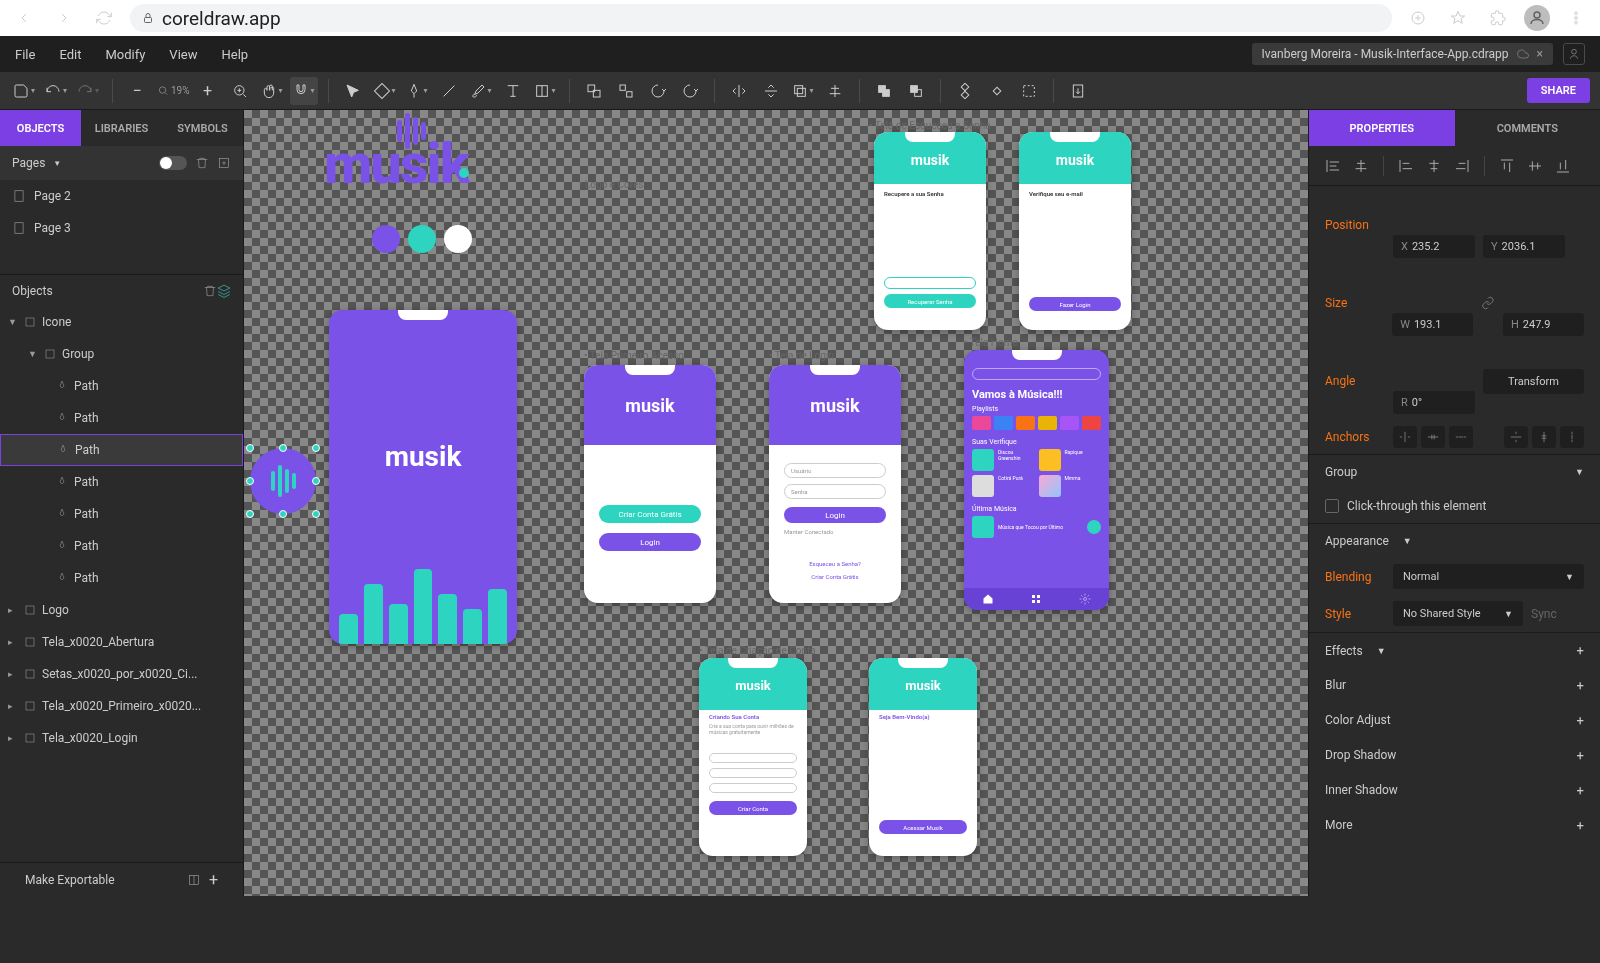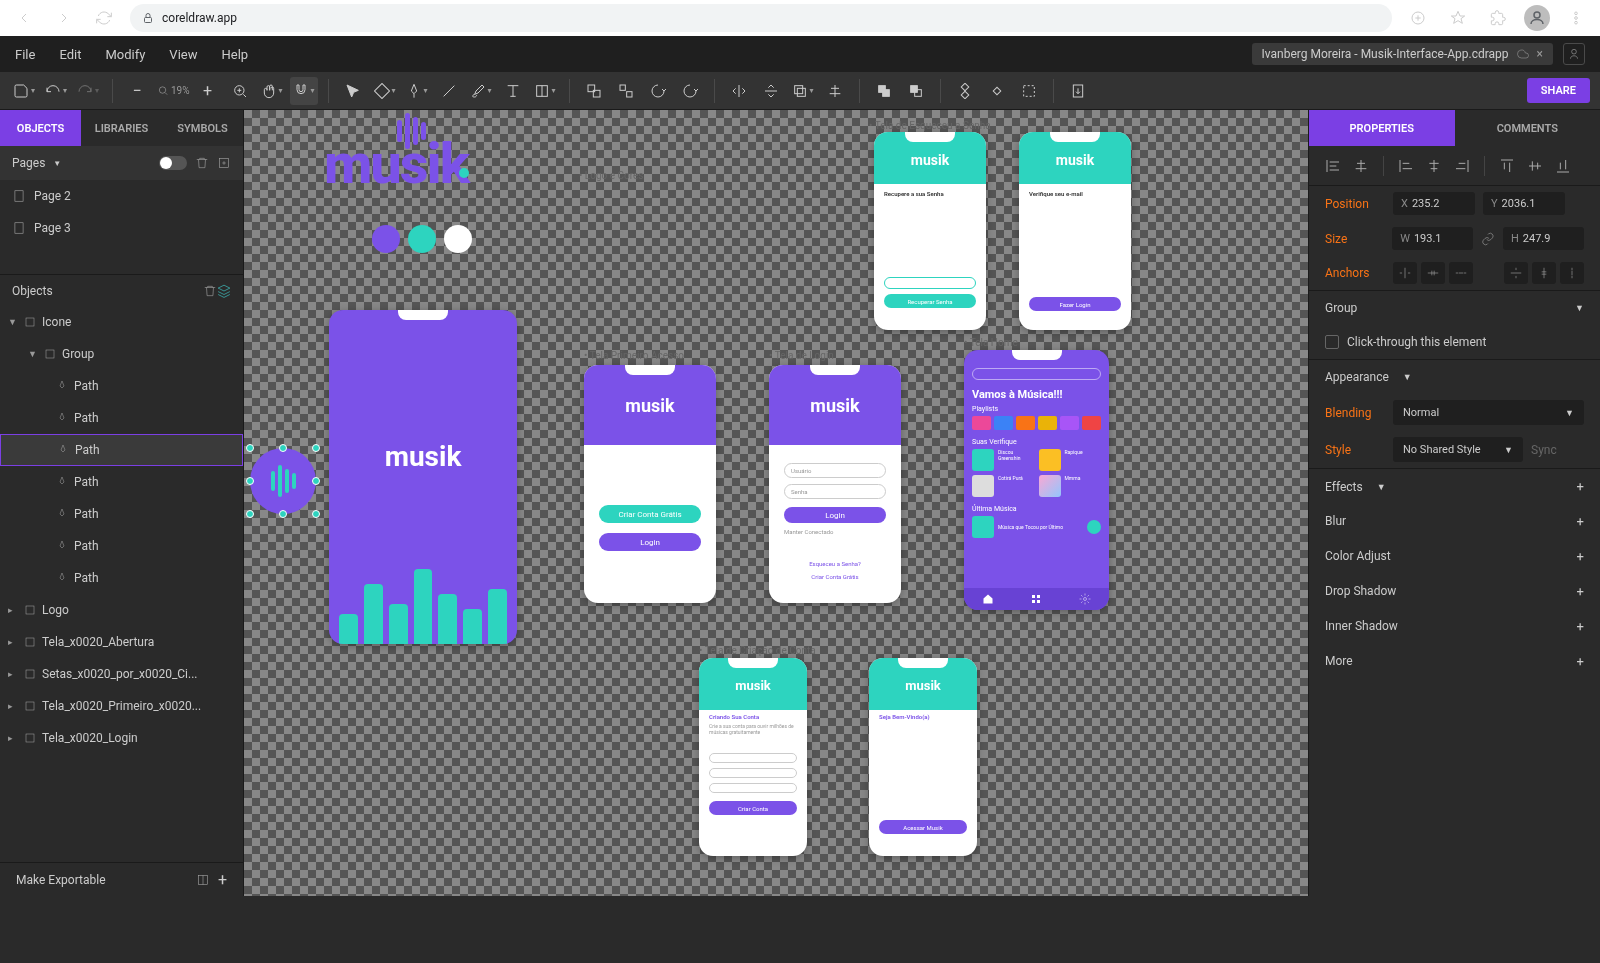--- a/index.html
+++ b/index.html
@@ -1,19 +1,19 @@
 <!DOCTYPE html>
 <html><head>
 <meta charset="utf-8">
 <style>
 *{box-sizing:border-box;margin:0;padding:0;font-family:-apple-system,BlinkMacSystemFont,"Segoe UI",Roboto,sans-serif;}
 body{background:#2a2a2a;color:#ccc;overflow:hidden;width:1600px;height:963px;}
 .browser-chrome{height:36px;background:#fff;display:flex;align-items:center;padding:0 10px;gap:12px;}
 .browser-chrome svg{width:18px;height:18px;stroke:#5f6368;fill:none;stroke-width:2;}
-.url-bar{flex:1;height:28px;background:#f1f3f4;border-radius:14px;display:flex;align-items:center;padding:0 12px;gap:8px;color:#202124;font-size:12px;}
+.url-bar{flex:1;height:28px;background:#f1f3f4;border-radius:14px;display:flex;align-items:center;padding:0 12px;gap:8px;color:#202124;font-size:19px;}
 .url-bar .lock{width:12px;height:12px;}
 .browser-right{display:flex;gap:12px;align-items:center;}
 .browser-right svg{width:18px;height:18px;}
 .avatar-circle{width:26px;height:26px;border-radius:50%;background:#bdbdbd;display:flex;align-items:center;justify-content:center;}
 
 .app-menubar{height:36px;background:#1f1f1f;display:flex;align-items:center;justify-content:space-between;padding:0 15px;font-size:13px;}
 .menu-items{display:flex;gap:24px;}
 .menu-items span{cursor:pointer;}
 .doc-title-area{display:flex;align-items:center;gap:10px;}
 .doc-title{background:#3a3a3a;padding:4px 10px;border-radius:3px;font-size:12px;display:flex;align-items:center;gap:8px;}
@@ -44,21 +44,21 @@
 .objects-section{flex:1;display:flex;flex-direction:column;overflow:hidden;}
 .objects-header{height:32px;display:flex;align-items:center;padding:0 12px;font-size:12px;background:#2a2a2a;border-top:1px solid #1a1a1a;}
 .objects-header .sp{flex:1;}
 .objects-list{flex:1;overflow-y:auto;}
 .obj-item{height:32px;display:flex;align-items:center;padding:0 8px;font-size:12px;gap:6px;cursor:pointer;}
 .obj-item.selected{background:#3a3a3a;border:1px solid #7b3fe4;}
 .obj-item .indent1{width:14px;}
 .obj-item .indent3{width:42px;}
 .obj-item svg{width:12px;height:12px;stroke:#aaa;fill:none;flex-shrink:0;}
 .obj-item .chev{width:10px;font-size:9px;color:#999;}
-.make-export{height:34px;display:flex;align-items:center;padding:0 16px;font-size:12px;border-top:1px solid #1a1a1a;}
+.make-export{height:34px;display:flex;align-items:center;padding:0 25px;font-size:12px;border-top:1px solid #1a1a1a;}
 .make-export .sp{flex:1;}
 
 .canvas{flex:1;position:relative;overflow:hidden;background-image:linear-gradient(45deg,#555 25%,transparent 25%),linear-gradient(-45deg,#555 25%,transparent 25%),linear-gradient(45deg,transparent 75%,#555 75%),linear-gradient(-45deg,transparent 75%,#555 75%);background-size:16px 16px;background-position:0 0,0 8px,8px -8px,-8px 0;background-color:#888;}
 .canvas-label{position:absolute;font-size:10px;color:#666;}
 .artboard{position:absolute;background:#fff;border-radius:14px;box-shadow:0 2px 8px rgba(0,0,0,0.3);overflow:hidden;}
 .artboard.purple{background:#7b52e8;}
 .artboard.teal-top::before{content:"";position:absolute;top:0;left:0;right:0;height:52px;background:#2dd4bf;}
 .notch{position:absolute;top:0;left:50%;transform:translateX(-50%);width:50px;height:10px;background:#fff;border-radius:0 0 8px 8px;z-index:5;}
 .musik-logo{color:#fff;font-weight:700;text-align:center;}
 .mini-btn{border-radius:14px;font-size:8px;display:flex;align-items:center;justify-content:center;color:#fff;}
@@ -71,21 +71,21 @@
 .right-panel{width:292px;background:#2a2a2a;display:flex;flex-direction:column;border-left:1px solid #1a1a1a;}
 .rp-tabs{display:flex;height:36px;}
 .rp-tab{flex:1;display:flex;align-items:center;justify-content:center;font-size:11px;font-weight:600;cursor:pointer;color:#aaa;}
 .rp-tab.active{background:#7b3fe4;color:#fff;}
 .rp-align{height:40px;display:flex;align-items:center;padding:0 12px;gap:4px;border-bottom:1px solid #1a1a1a;}
 .rp-align .asep{width:1px;height:20px;background:#444;margin:0 6px;}
 .align-btn{width:24px;height:24px;display:flex;align-items:center;justify-content:center;cursor:pointer;}
 .align-btn svg{width:16px;height:16px;stroke:#aaa;fill:none;stroke-width:1.5;}
 .rp-row{display:flex;align-items:center;padding:6px 16px;font-size:12px;gap:8px;}
 .rp-label{width:60px;color:#f97316;}
-.rp-input{background:#1f1f1f;border:none;color:#ccc;padding:5px 8px;width:82px;border-radius:3px;font-size:11px;}
+.rp-input{background:#1f1f1f;border:none;color:#ccc;padding:5px 8px;width:82px;border-radius:3px;font-size:11px;margin-top:43px;}
 .rp-input .prefix{color:#888;margin-right:4px;}
 .rp-btn{background:#1f1f1f;padding:6px 12px;border-radius:3px;font-size:11px;flex:1;text-align:center;cursor:pointer;}
 .rp-section{padding:10px 16px;font-size:12px;display:flex;align-items:center;gap:8px;border-top:1px solid #1a1a1a;}
 .rp-section .sp{flex:1;}
 .rp-select{background:#1f1f1f;padding:6px 10px;border-radius:3px;font-size:11px;flex:1;display:flex;justify-content:space-between;align-items:center;cursor:pointer;}
 .rp-checkbox{display:flex;align-items:center;gap:8px;padding:10px 16px;font-size:12px;}
 .rp-checkbox .cb{width:14px;height:14px;border:1px solid #666;border-radius:2px;}
 .rp-slider{flex:1;height:3px;background:#444;position:relative;border-radius:2px;}
 .rp-slider::after{content:"";position:absolute;right:0;top:-4px;width:10px;height:10px;border:1px solid #7b3fe4;border-radius:50%;background:#2a2a2a;}
 .rp-slider::before{content:"";position:absolute;left:0;right:0;top:0;height:3px;background:#7b3fe4;border-radius:2px;}
@@ -508,21 +508,21 @@
     <div class="big-logo">
       <div style="display:flex;justify-content:center;gap:3px;margin-bottom:-18px;margin-left:30px;">
         <div style="width:5px;height:22px;background:#7b52e8;border-radius:3px;"></div>
         <div style="width:5px;height:36px;background:#7b52e8;border-radius:3px;margin-top:-7px;"></div>
         <div style="width:5px;height:28px;background:#7b52e8;border-radius:3px;margin-top:-3px;"></div>
         <div style="width:5px;height:18px;background:#7b52e8;border-radius:3px;margin-top:2px;"></div>
       </div>
       <span>musik</span>
       <span style="position:absolute;width:10px;height:10px;background:#2dd4bf;border-radius:50%;left:135px;top:48px;"></span>
     </div>
-    <div class="canvas-label" style="left:335px;top:60px;">• Logo e Cores</div>
+    <div class="canvas-label" style="left:335px;top:69px;">• Logo e Cores</div>
     <div class="color-swatch" style="left:128px;top:115px;background:#7b52e8;"></div>
     <div class="color-swatch" style="left:164px;top:115px;background:#2dd4bf;"></div>
     <div class="color-swatch" style="left:200px;top:115px;background:#fff;"></div>
 
     <div class="artboard purple" style="left:85px;top:200px;width:188px;height:334px;">
       <div class="notch"></div>
       <div class="musik-logo" style="margin-top:130px;font-size:28px;">musik</div>
       <div style="position:absolute;bottom:0;left:0;right:0;height:100px;display:flex;align-items:flex-end;gap:6px;padding:0 10px;">
         <div style="flex:1;height:30px;background:#2dd4bf;border-radius:4px 4px 0 0;"></div>
         <div style="flex:1;height:60px;background:#2dd4bf;border-radius:4px 4px 0 0;"></div>
@@ -745,20 +745,25 @@
     </div>
     <div class="rp-row">
       <span class="rp-label">Size</span>
       <div class="rp-input"><span class="prefix">W</span><span>193.1</span></div>
       <svg width="14" height="14" viewBox="0 0 24 24" stroke="#aaa" fill="none">
           <path d="M10 13a5 5 0 007 0l3-3a5 5 0 00-7-7l-1 1M14 11a5 5 0 00-7 0l-3 3a5 5 0 007 7l1-1"></path>
         </svg>
       <div class="rp-input"><span class="prefix">H</span><span>247.9</span></div>
     </div>
     <div class="rp-row">
+      <span class="rp-label">Angle</span>
+      <div class="rp-input"><span class="prefix">R</span><span>0°</span></div>
+      <div class="rp-btn">Transform</div>
+    </div>
+    <div class="rp-row">
       <span class="rp-label">Anchors</span>
       <div class="anchor-btns">
         <div class="anchor-btn">
             <svg viewBox="0 0 24 24">
               <path d="M3 12h4M17 12h4M12 3v18"></path>
             </svg>
           </div>
         <div class="anchor-btn">
             <svg viewBox="0 0 24 24">
               <path d="M3 12h18M10 8v8M14 8v8"></path>

